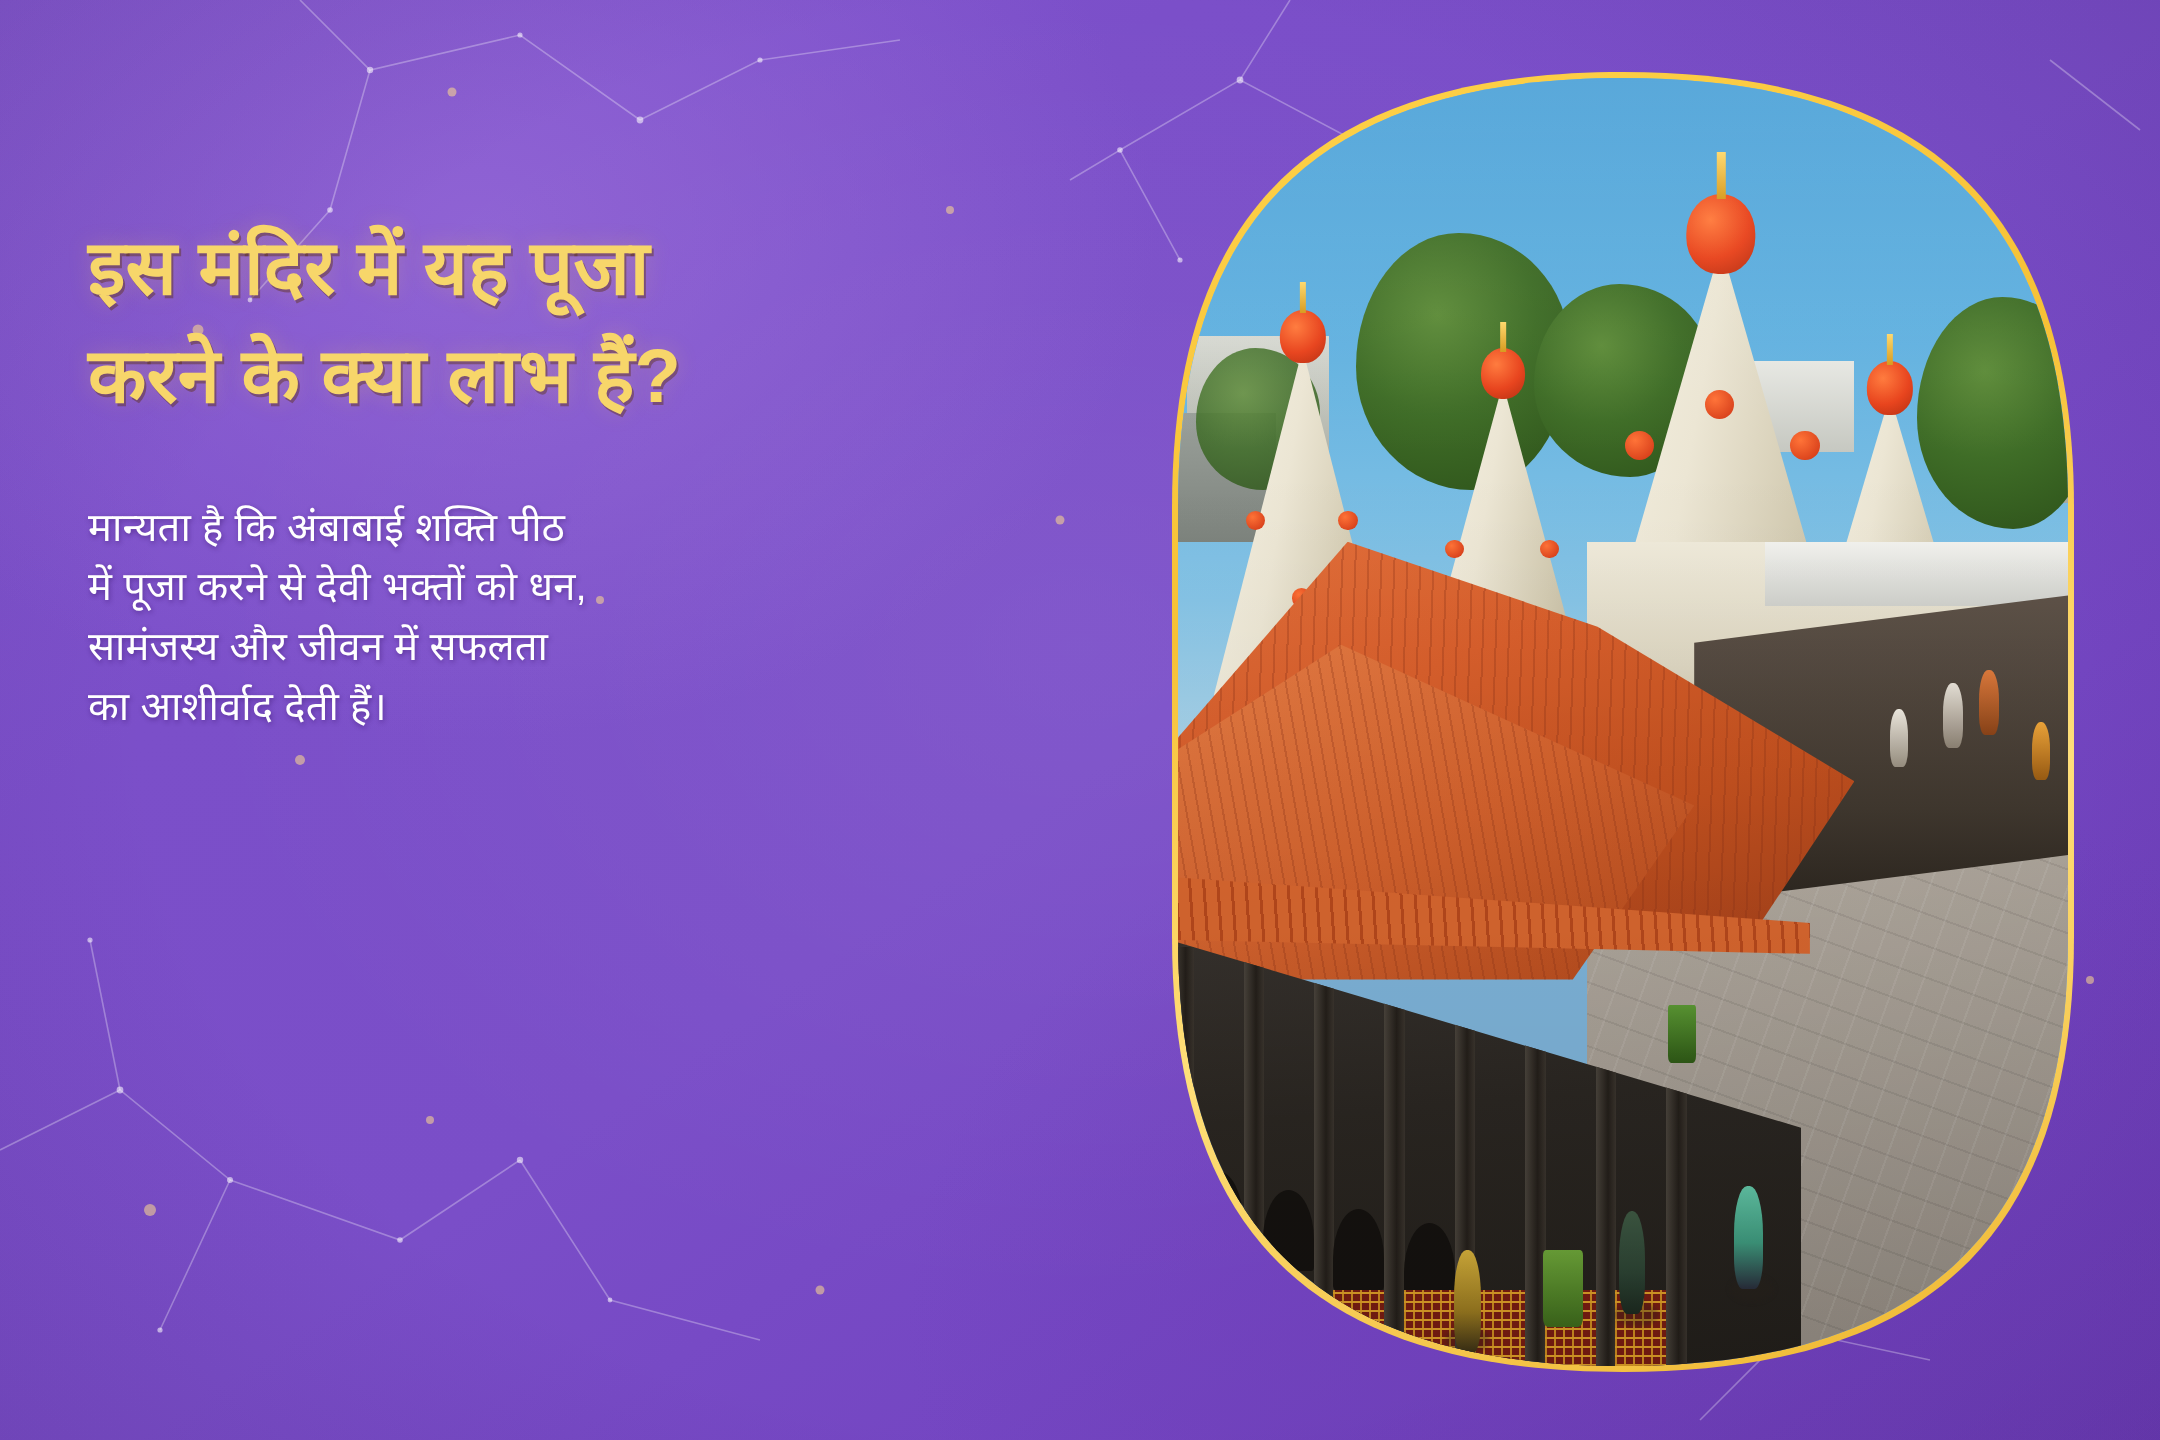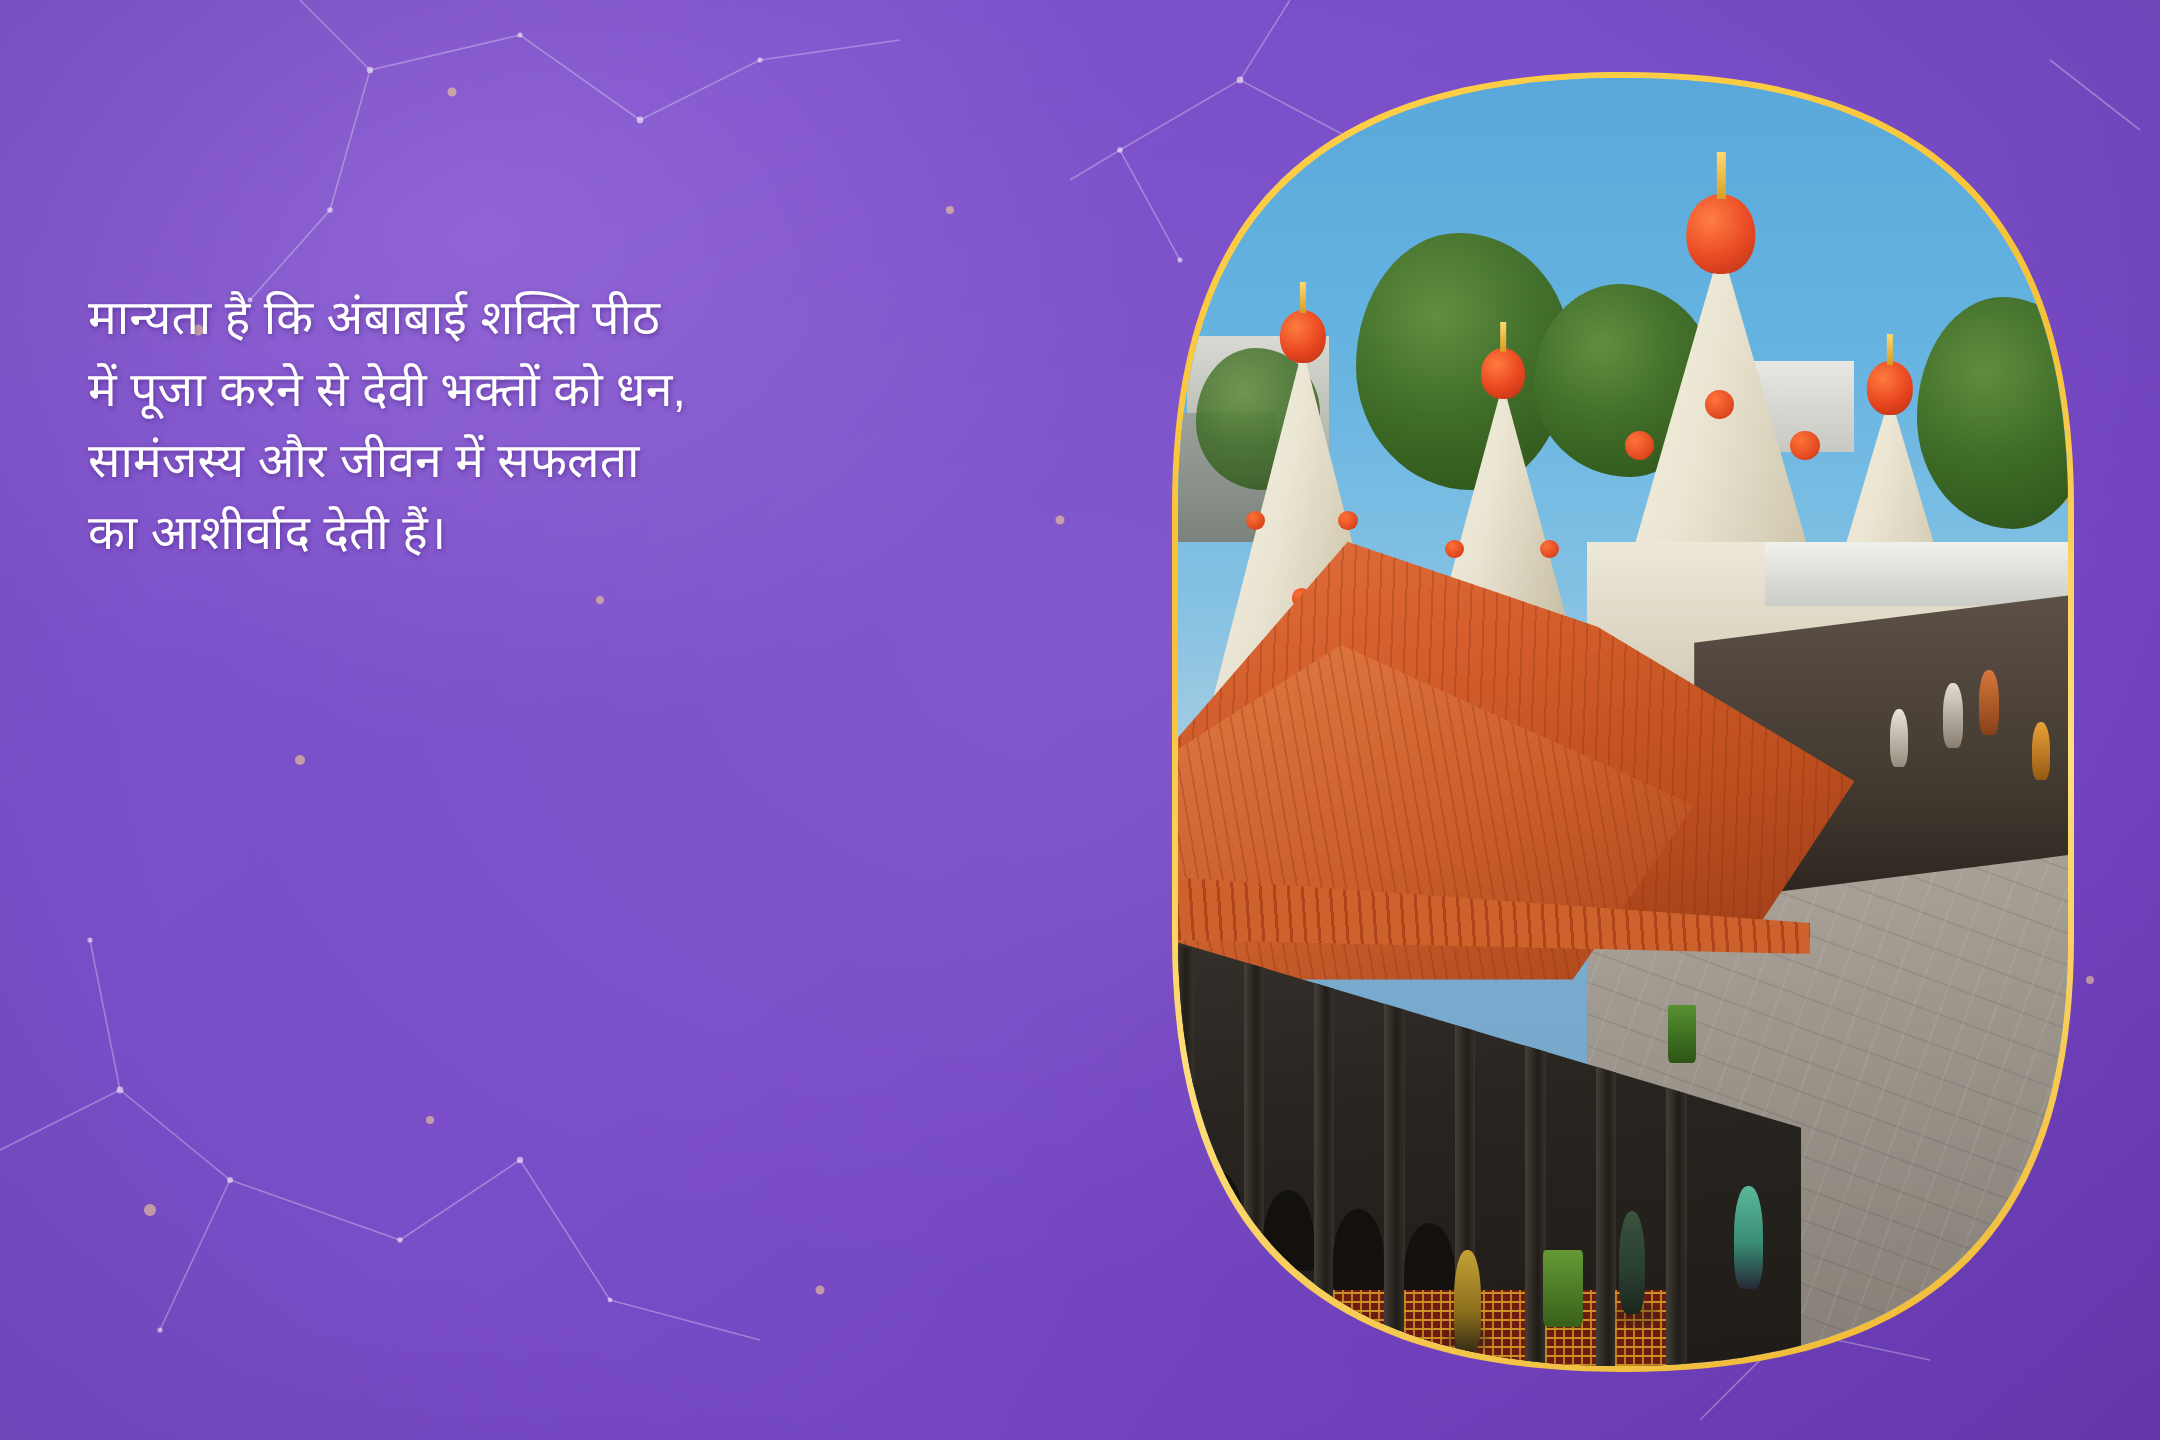--- a/index.html
+++ b/index.html
@@ -53,21 +53,21 @@
     letter-spacing: 0.2px;
     text-shadow:
       2px 3px 0 rgba(90,45,15,0.42),
       0 0 22px rgba(255,205,90,0.22);
     white-space: pre-line;
   }
   .body-copy {
     margin: 0;
     padding-top: 68px;
     color: #ffffff;
-    font-size: 48px;
+    font-size: 40px;
     line-height: 1.49;
     font-weight: 500;
     letter-spacing: 0.1px;
     text-shadow: 1px 2px 5px rgba(50,15,95,0.45);
     white-space: pre-line;
   }
 
   
   .photo-frame {
     position: absolute;
@@ -297,20 +297,22 @@
           <circle cx="150" cy="1210" r="6"></circle>
         <circle cx="430" cy="1120" r="4"></circle>
           <circle cx="820" cy="1290" r="4.5"></circle>
         <circle cx="950" cy="210" r="4"></circle>
           <circle cx="2090" cy="980" r="4"></circle>
       </g>
     </svg>
   </div>
 
   <div class="text-col">
+    <h1 class="headline">इस मंदिर में यह पूजा
+करने के क्या लाभ हैं?</h1>
     <p class="body-copy">मान्यता है कि अंबाबाई शक्ति पीठ
 में पूजा करने से देवी भक्तों को धन,
 सामंजस्य और जीवन में सफलता
 का आशीर्वाद देती हैं।</p>
   </div>
 
   <div class="photo-frame">
     <div class="frame-border"></div>
     <div class="frame-shape">
       <div class="photo">

